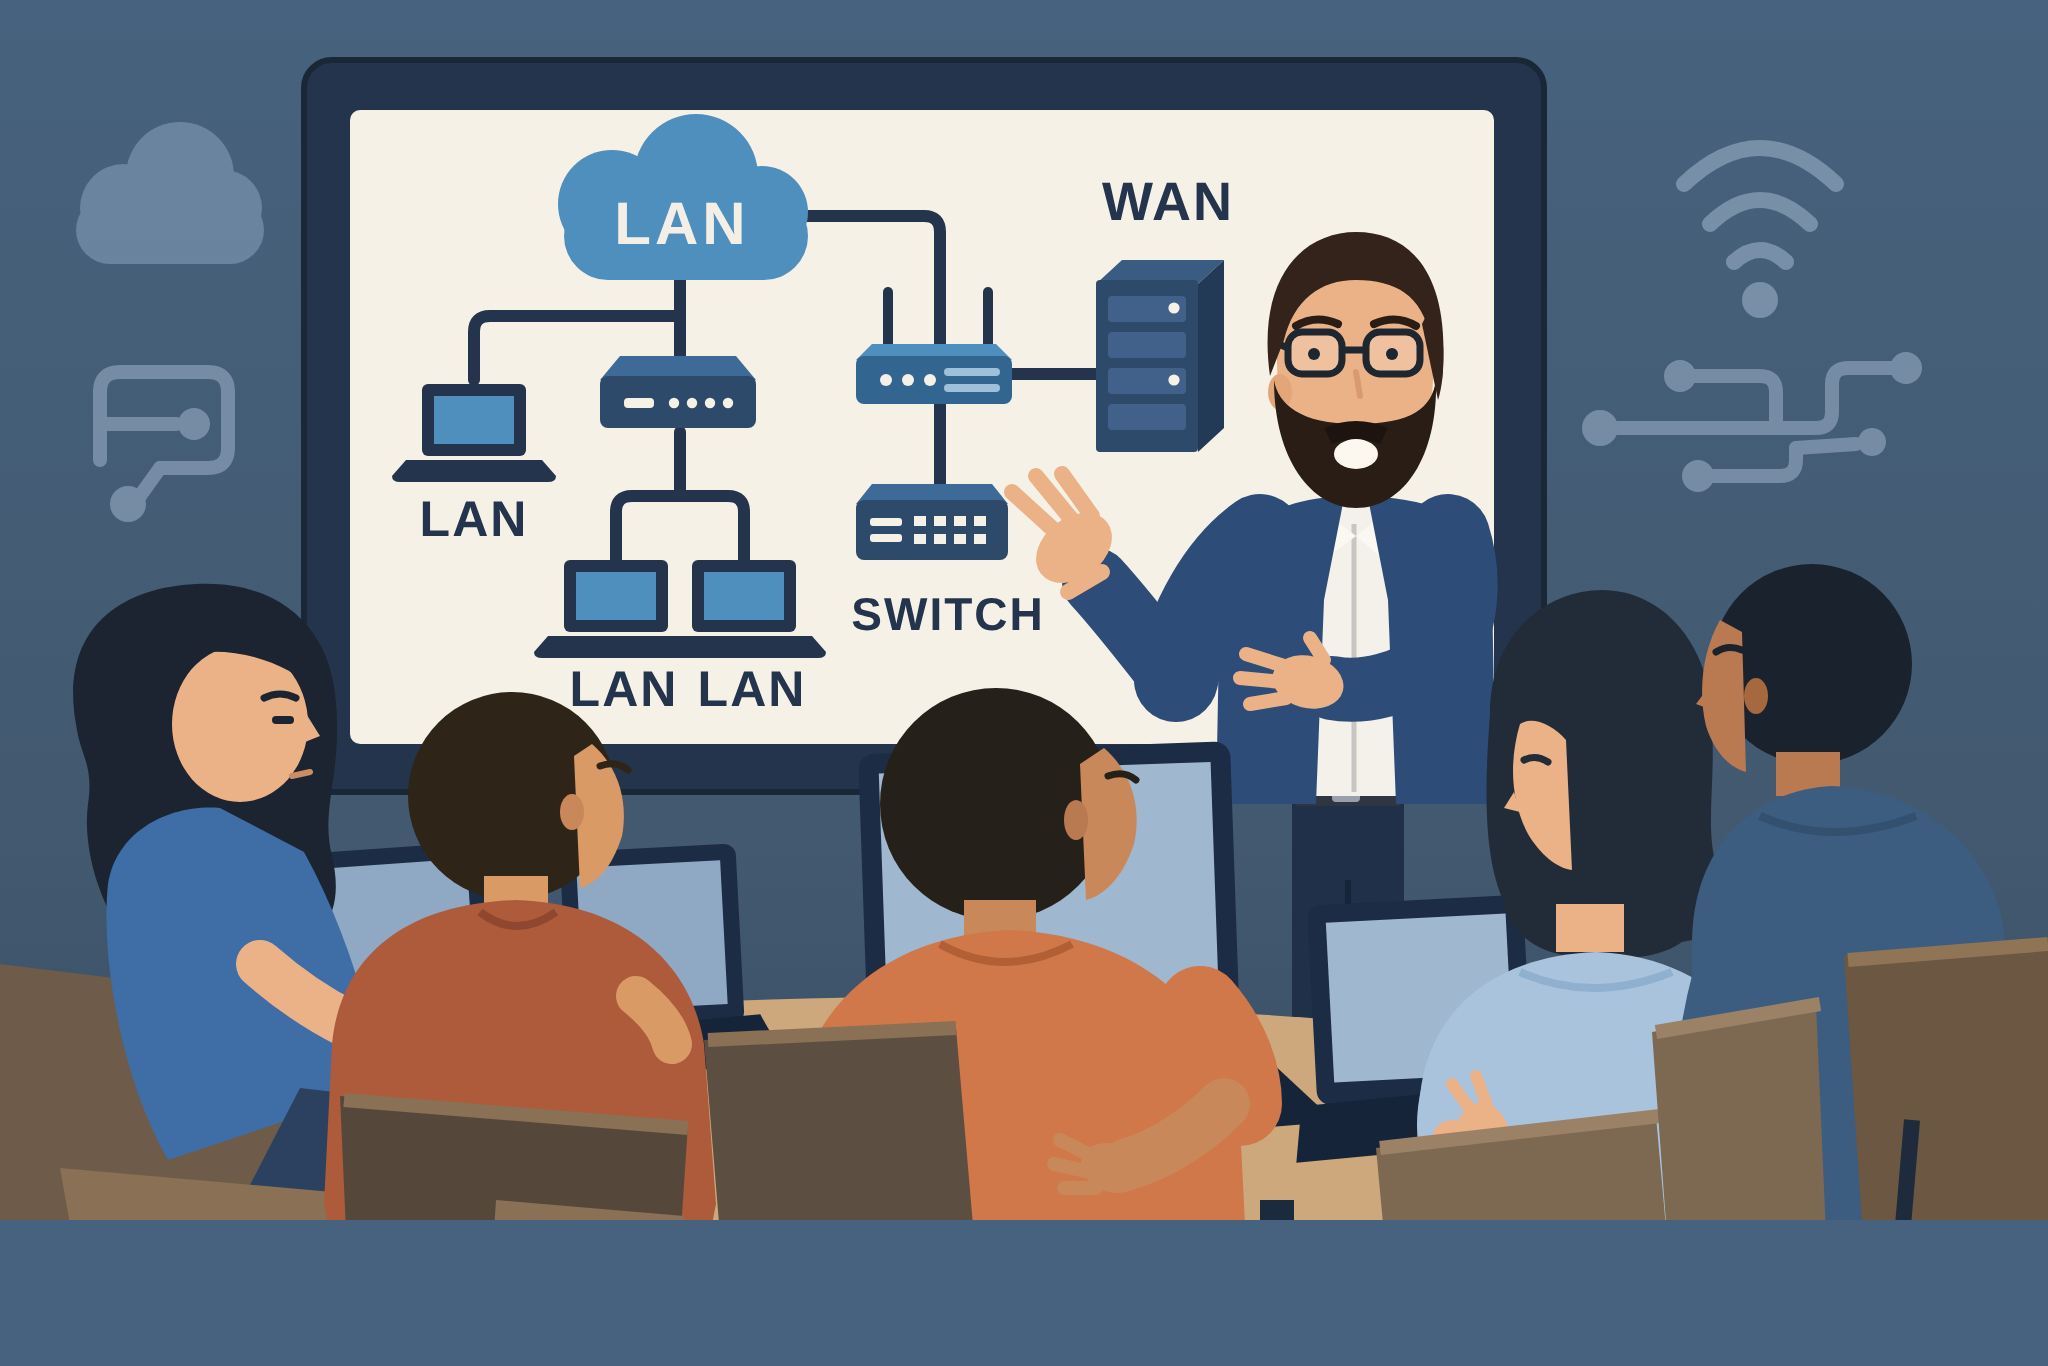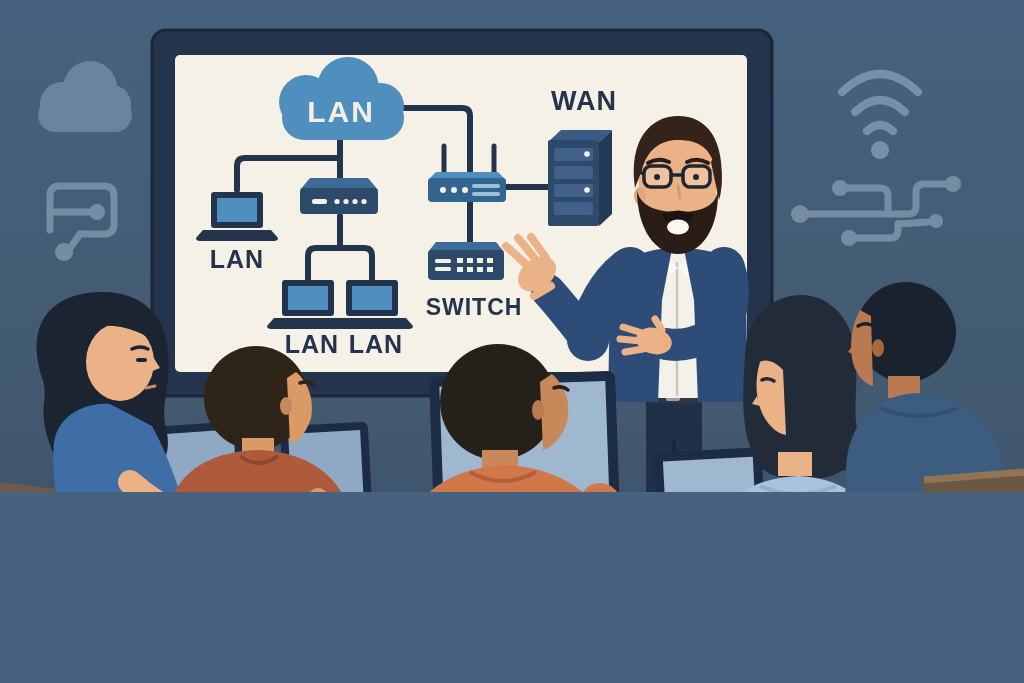--- a/index.html
+++ b/index.html
@@ -1,16 +1,16 @@
 <!DOCTYPE html>
 <html><head>
 <meta charset="utf-8">
 <style>
   html,body{margin:0;padding:0;background:#47627E;}
-  .stage{width:1024px;height:492px;overflow:hidden;position:relative;}
+  .stage{width:1024px;height:610px;overflow:hidden;position:relative;}
   svg{display:block;}
   .diagram-label{font-family:"Liberation Sans",sans-serif;font-weight:bold;fill:#24344D;letter-spacing:1px;}
   .cloud-label{font-family:"Liberation Sans",sans-serif;font-weight:bold;fill:#F3EFE6;letter-spacing:2px;}
 </style>
 </head>
 <body>
 
 <div class="stage">
 <svg width="1024" height="683" viewBox="0 0 1024 683" xmlns="http://www.w3.org/2000/svg">
   <defs>

